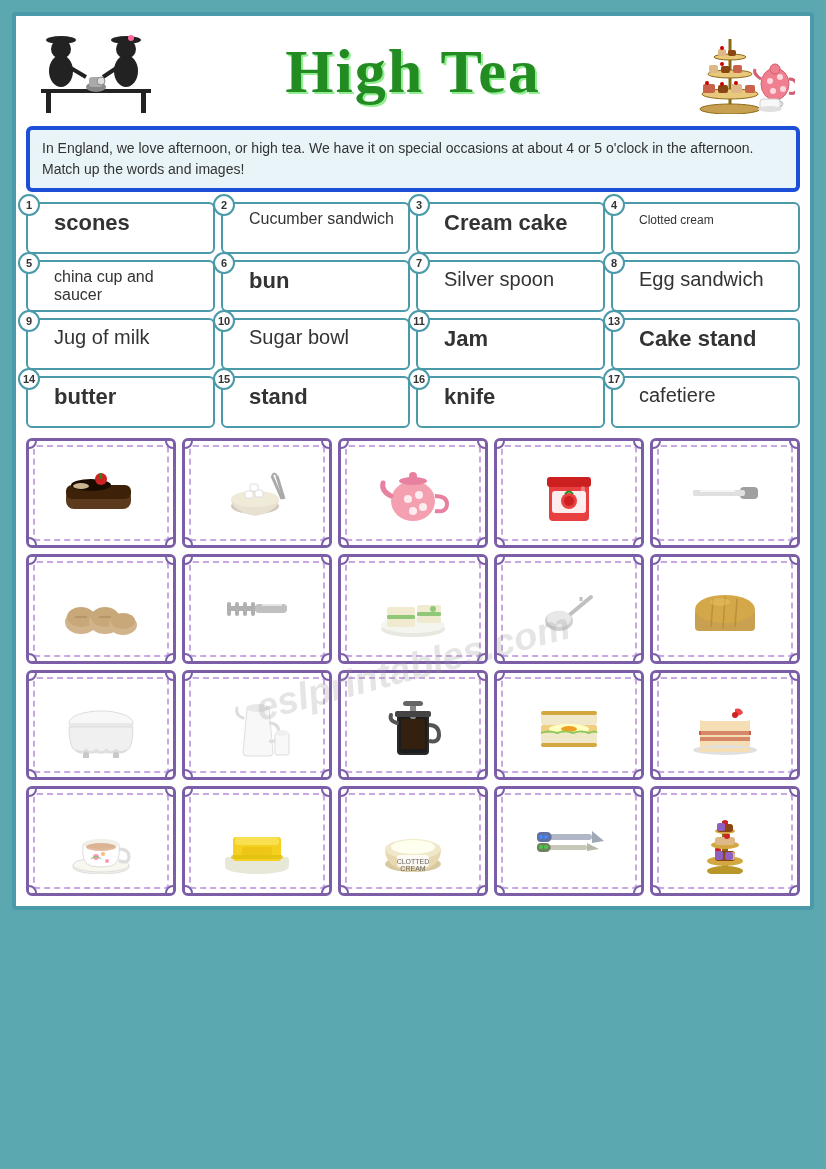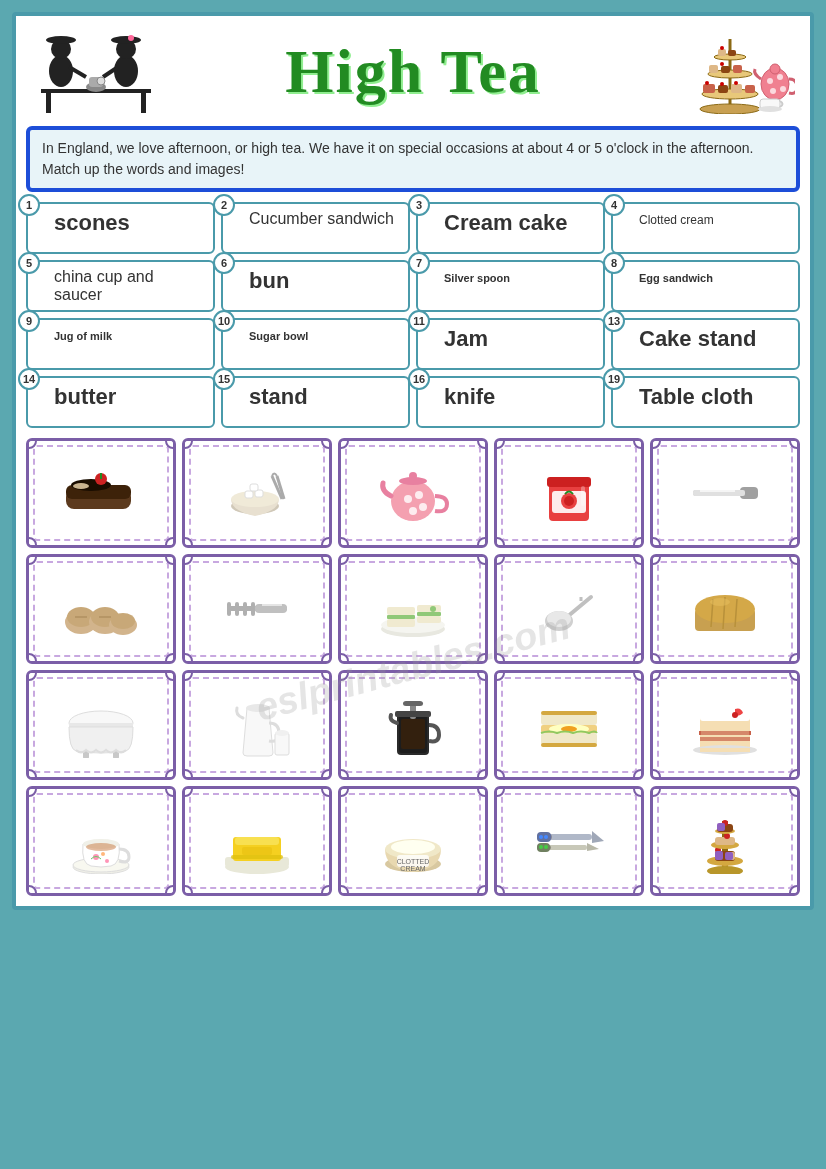--- a/index.html
+++ b/index.html
@@ -90,22 +90,21 @@
     .word-label {
       font-size: 13px;
       color: #333;
       font-weight: normal;
     }
     .word-label.large {
       font-size: 22px;
       font-weight: bold;
     }
     .word-label.medium {
-      font-size: 11px;
-      font-weight: bold;
+      font-size: 20px;
     }
     .images-grid {
       display: grid;
       grid-template-columns: repeat(5, 1fr);
       gap: 6px;
     }
     .image-card {
       border: 3px solid #7b5ea7;
       border-radius: 6px;
       height: 110px;
@@ -342,22 +341,22 @@
     <div class="word-card">
       <div class="word-number">15</div>
       <span class="word-label large">stand</span>
     </div>
     <div class="word-card">
       <div class="word-number">16</div>
       <span class="word-label large">knife</span>
     </div>
 
     <div class="word-card">
-      <div class="word-number">19</div>
-      <span class="word-label large">Table cloth</span>
+      <div class="word-number">17</div>
+      <span class="word-label medium">cafetiere</span>
     </div>
   </div>
 
   <div class="images-grid" style="position:relative;">
 
     <div class="watermark" style="position:absolute;top:50%;left:50%;transform:translate(-50%,-50%) rotate(-15deg);font-size:38px;color:rgba(150,150,150,0.25);font-weight:bold;white-space:nowrap;pointer-events:none;z-index:10;font-style:italic;">eslprintables.com</div>
 
     <div class="image-card">
       <div class="circle-tl"></div>
         <div class="circle-tr"></div>

